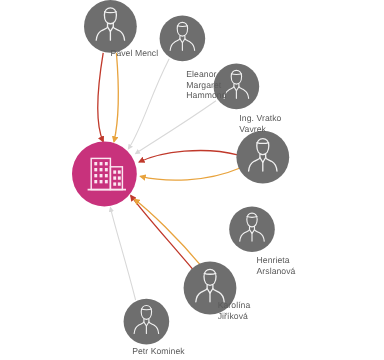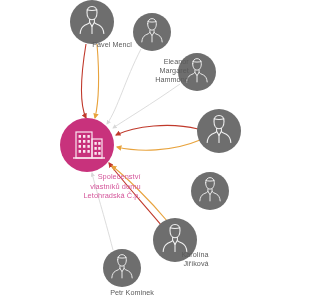--- a/index.html
+++ b/index.html
@@ -34,21 +34,21 @@
   }
   .person-circle {
     background: #6e6e6e;
   }
   .center-circle {
     background: #c8327c;
   }
   .node-label {
     position: absolute;
     transform: translateX(-50%);
-    text-align: right;
+    text-align: left;
     font-size: 7.2px;
     line-height: 9.2px;
     color: #5b5b5b;
     white-space: pre-line;
     letter-spacing: 0.05px;
     padding-left: 40px;
   }
   .center-label {
     color: #d4559a;
     font-size: 7.4px;
@@ -211,23 +211,24 @@
               <path d="M19.6 19.4 L19.6 22.2 C19.6 23.6 16.5 24.4 14.4 25.6 C12.0 27.0 10.6 29.2 10.2 33.5"></path>
               <path d="M24.4 19.4 L24.4 22.2 C24.4 23.6 27.5 24.4 29.6 25.6 C32.0 27.0 33.4 29.2 33.8 33.5"></path>
               <path d="M19.6 22.4 L22 26.2 L24.4 22.4"></path>
               <path d="M22 26.2 L22 33.5"></path>
             </g>
           </svg>
         </div>
       </div>
     </div>
 
-<div class="node-label center-label" style="left: 92px; top: 172px;">Společenství
-vlastníků domu
-Letohradská Č.p.</div>
     <div class="node-label" style="left: 92px; top: 40px;">Pavel Mencl</div>
     <div class="node-label" style="left: 152px; top: 57px;">Eleanor
 Margaret
 Hammond</div>
+    <div class="node-label" style="left: 197px; top: 94px;">Ing. Vratko
+Vavrek</div>
+    <div class="node-label" style="left: 210px; top: 212px;">Henrieta
+Arslanová</div>
     <div class="node-label" style="left: 175px; top: 250px;">Karolína
 Jiříková</div>
     <div class="node-label" style="left: 112px; top: 288px;">Petr Kominek</div>
   </div>
 
 </body></html>

